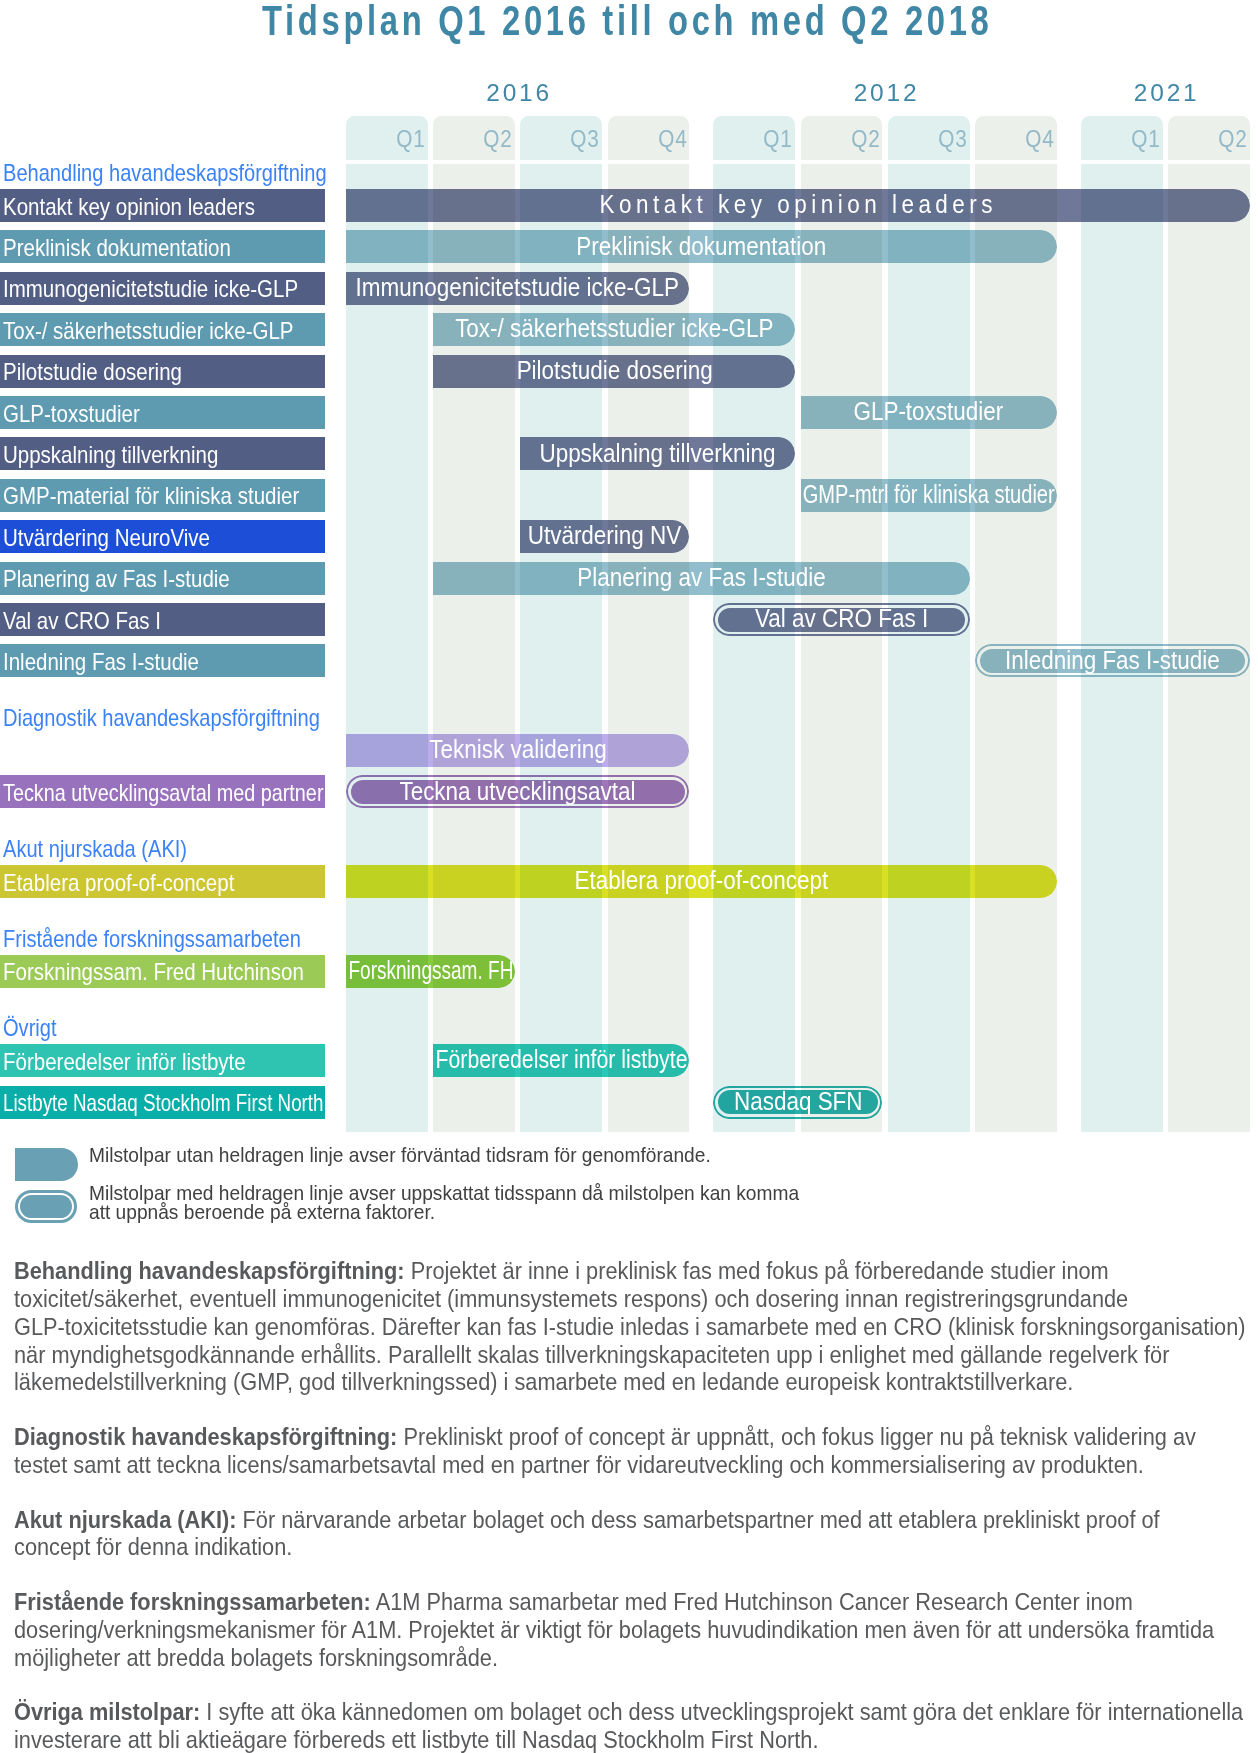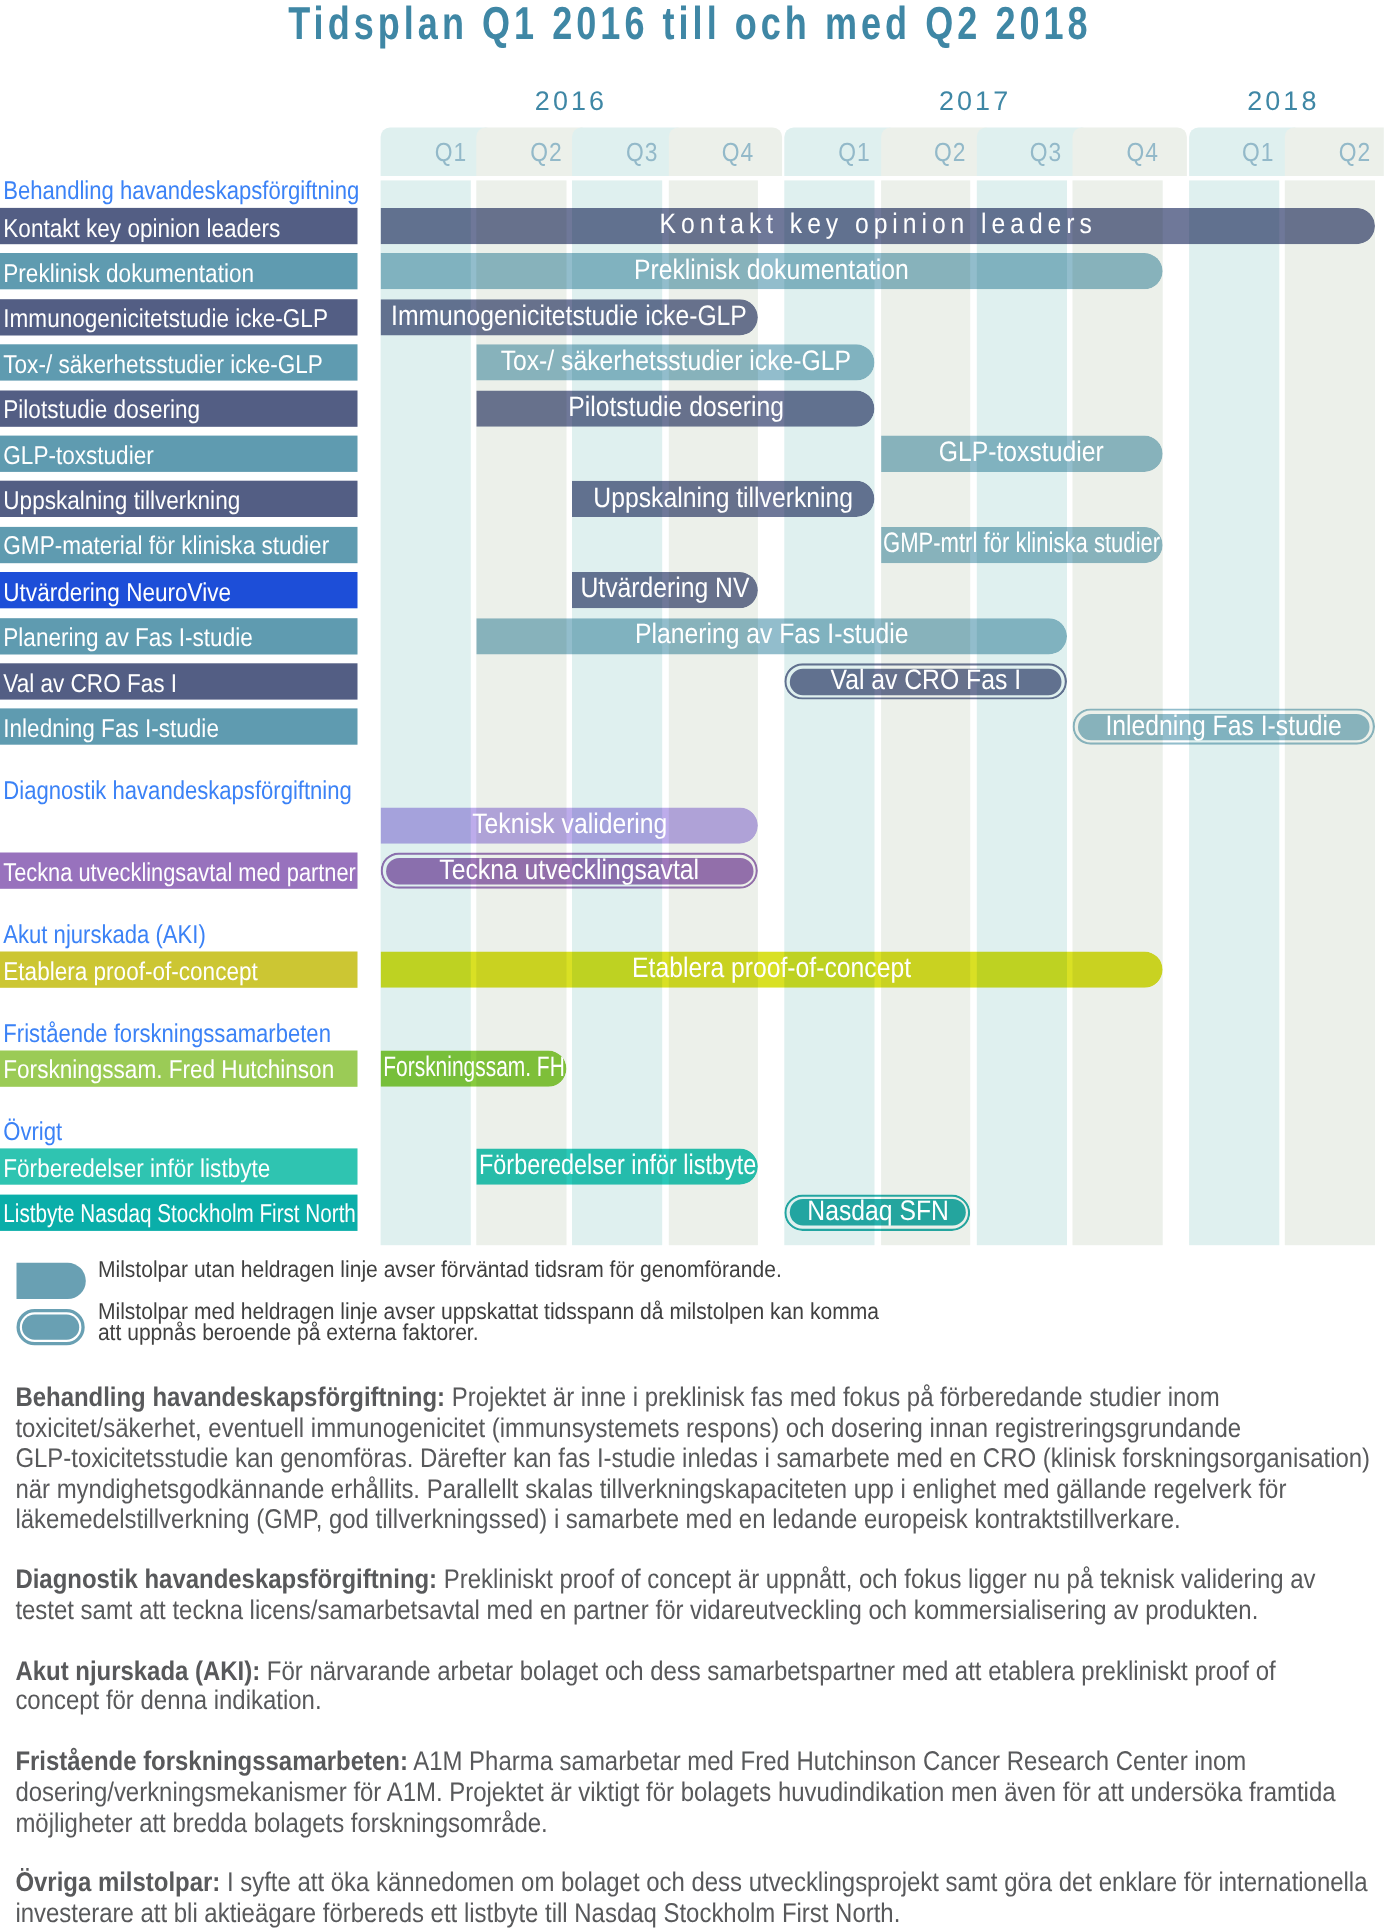--- a/index.html
+++ b/index.html
@@ -24,22 +24,22 @@
   
   #board{position:absolute;left:0;top:16px;width:1258px;height:1130px;}
   .year-label{
     position:absolute;top:63.5px;height:26px;line-height:26px;
     font-size:24.5px;color:#3f87a5;text-align:center;letter-spacing:2.8px;
     white-space:nowrap;
   }
   .year-label span{display:inline-block;margin-left:2.8px;}
   .qhead{
     position:absolute;top:99.5px;height:44px;line-height:45.4px;
-    border-radius:8.5px 8.5px 0 0;text-align:center;
-    font-size:23.8px;color:#93b9c9;letter-spacing:1px;white-space:nowrap;padding-left:22px;
+    border-radius:8.5px 8.5px 0 0;text-align:right;
+    font-size:23.8px;color:#93b9c9;letter-spacing:1px;white-space:nowrap;
   }
   .qhead span{display:inline-block;transform:scaleX(0.873);transform-origin:50% 50%;margin-left:1px;}
   .qbody{position:absolute;top:147.6px;height:968.1px;}
   .bg-blue{background:#dff0ef;}
   .bg-green{background:#ecf0ea;}
 
   
   .rlabel{
     position:absolute;left:0;width:325px;height:33px;
     box-sizing:border-box;padding-left:2.5px;
@@ -106,22 +106,22 @@
   #body-text b{font-weight:bold;}
   #body-text .ln{display:block;white-space:nowrap;}
 </style>
 </head>
 <body>
 
 <div id="page">
 <div id="chart-title"><span>Tidsplan Q1 2016 till och med Q2 2018</span></div>
 <div id="board">
 <div class="year-label" style="left:346.0px;width:343.4px"><span>2016</span></div>
-<div class="year-label" style="left:713.4px;width:343.4px"><span>2017</span></div>
-<div class="year-label" style="left:1080.8px;width:169.0px"><span>2018</span></div>
+<div class="year-label" style="left:713.4px;width:343.4px"><span>2012</span></div>
+<div class="year-label" style="left:1080.8px;width:169.0px"><span>2021</span></div>
 <div class="qhead bg-blue" style="left:346.0px;width:81.8px"><span>Q1</span></div>
 <div class="qhead bg-green" style="left:433.2px;width:81.8px"><span>Q2</span></div>
 <div class="qhead bg-blue" style="left:520.4px;width:81.8px"><span>Q3</span></div>
 <div class="qhead bg-green" style="left:607.6px;width:81.8px"><span>Q4</span></div>
 <div class="qhead bg-blue" style="left:713.4px;width:81.8px"><span>Q1</span></div>
 <div class="qhead bg-green" style="left:800.6px;width:81.8px"><span>Q2</span></div>
 <div class="qhead bg-blue" style="left:887.8px;width:81.8px"><span>Q3</span></div>
 <div class="qhead bg-green" style="left:975.0px;width:81.8px"><span>Q4</span></div>
 <div class="qhead bg-blue" style="left:1080.8px;width:81.8px"><span>Q1</span></div>
 <div class="qhead bg-green" style="left:1168.0px;width:81.8px"><span>Q2</span></div>

